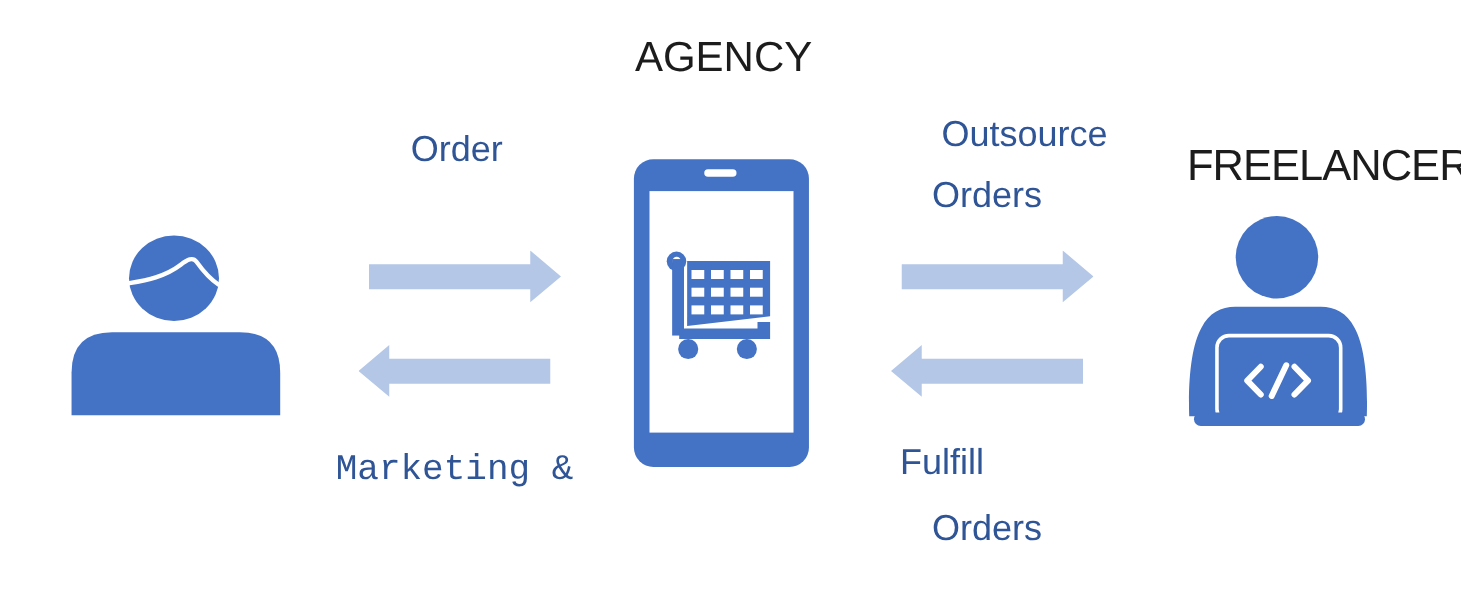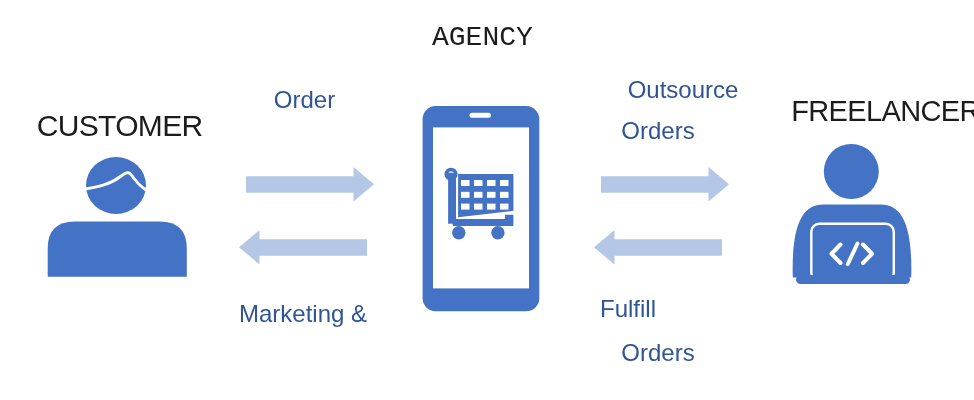--- a/index.html
+++ b/index.html
@@ -20,26 +20,25 @@
   .fill-white{fill:#ffffff;}
   .stroke-white{stroke:#ffffff;fill:none;}
   .laptop-screen{fill:var(--icon-blue);stroke:#ffffff;}
   svg{display:block;}
 </style>
 </head>
 <body>
 
 <div class="stage">
 
-  <div class="abs title" style="left:119.6px;top:111.0px;font-size:30px;letter-spacing:-0.65px;">CUSTOMER</div>
-  <div class="abs title" style="left:482.4px;top:23.6px;font-size:28px;font-family:Liberation Mono, monospace;">AGENCY</div>
+  <div class="abs title" style="left:482.4px;top:23.6px;font-size:28px;">AGENCY</div>
   <div class="abs title" style="left:853.5px;top:96.7px;font-size:29px;letter-spacing:-0.65px;margin-left:32px;">FREELANCER</div>
 
   <div class="abs flow-label" style="left:304.5px;top:75.7px;margin-top:12px;">Order</div>
-  <div class="abs flow-label" style="left:303px;top:301.7px;">Marketing &amp;</div>
+  <div class="abs flow-label" style="left:303px;top:301.7px;font-family:Liberation Mono, monospace;">Marketing &amp;</div>
   <div class="abs flow-label" style="left:658px;top:77.7px;margin-left:25px;">Outsource</div>
   <div class="abs flow-label" style="left:658px;top:119.2px;">Orders</div>
   <div class="abs flow-label" style="left:628px;top:297.3px;">Fulfill</div>
   <div class="abs flow-label" style="left:658px;top:341.2px;">Orders</div>
 
   <svg class="abs" style="left:245.8px;top:166.5px;" width="128" height="35" viewBox="0 0 128 35">
     <polygon class="fill-arrow" points="0,9.2 107.5,9.2 107.5,0 128,17.3 107.5,34.5 107.5,25.8 0,25.8"></polygon>
   </svg>
   <svg class="abs" style="left:238.6px;top:230.3px;" width="128" height="35" viewBox="0 0 128 35">
     <polygon class="fill-arrow" points="128,9.2 20.5,9.2 20.5,0 0,17.3 20.5,34.5 20.5,25.8 128,25.8"></polygon>

